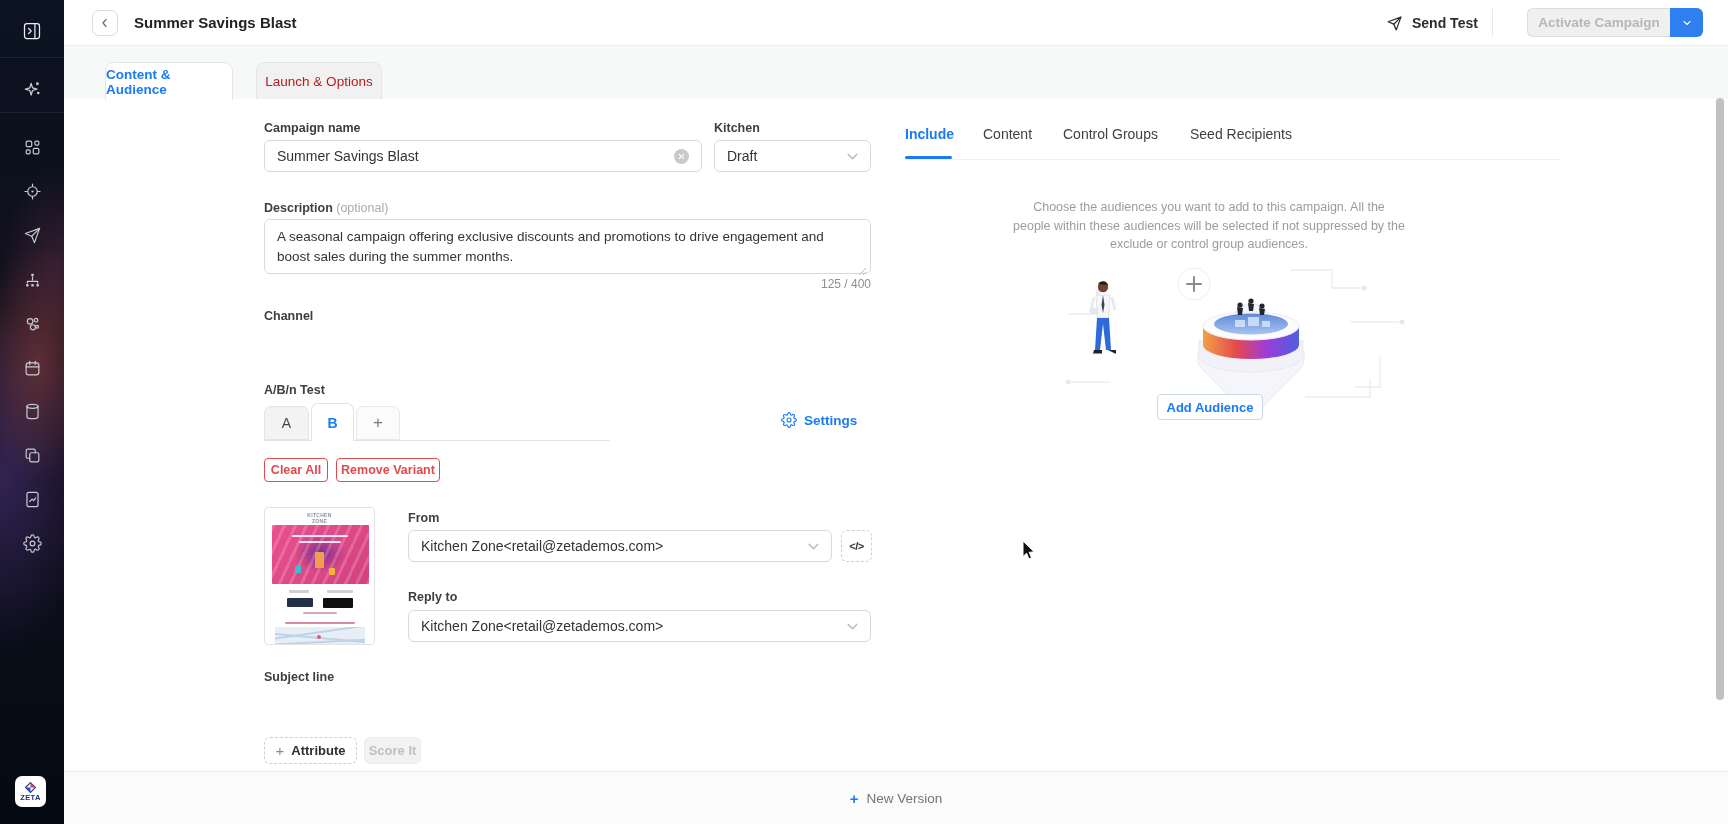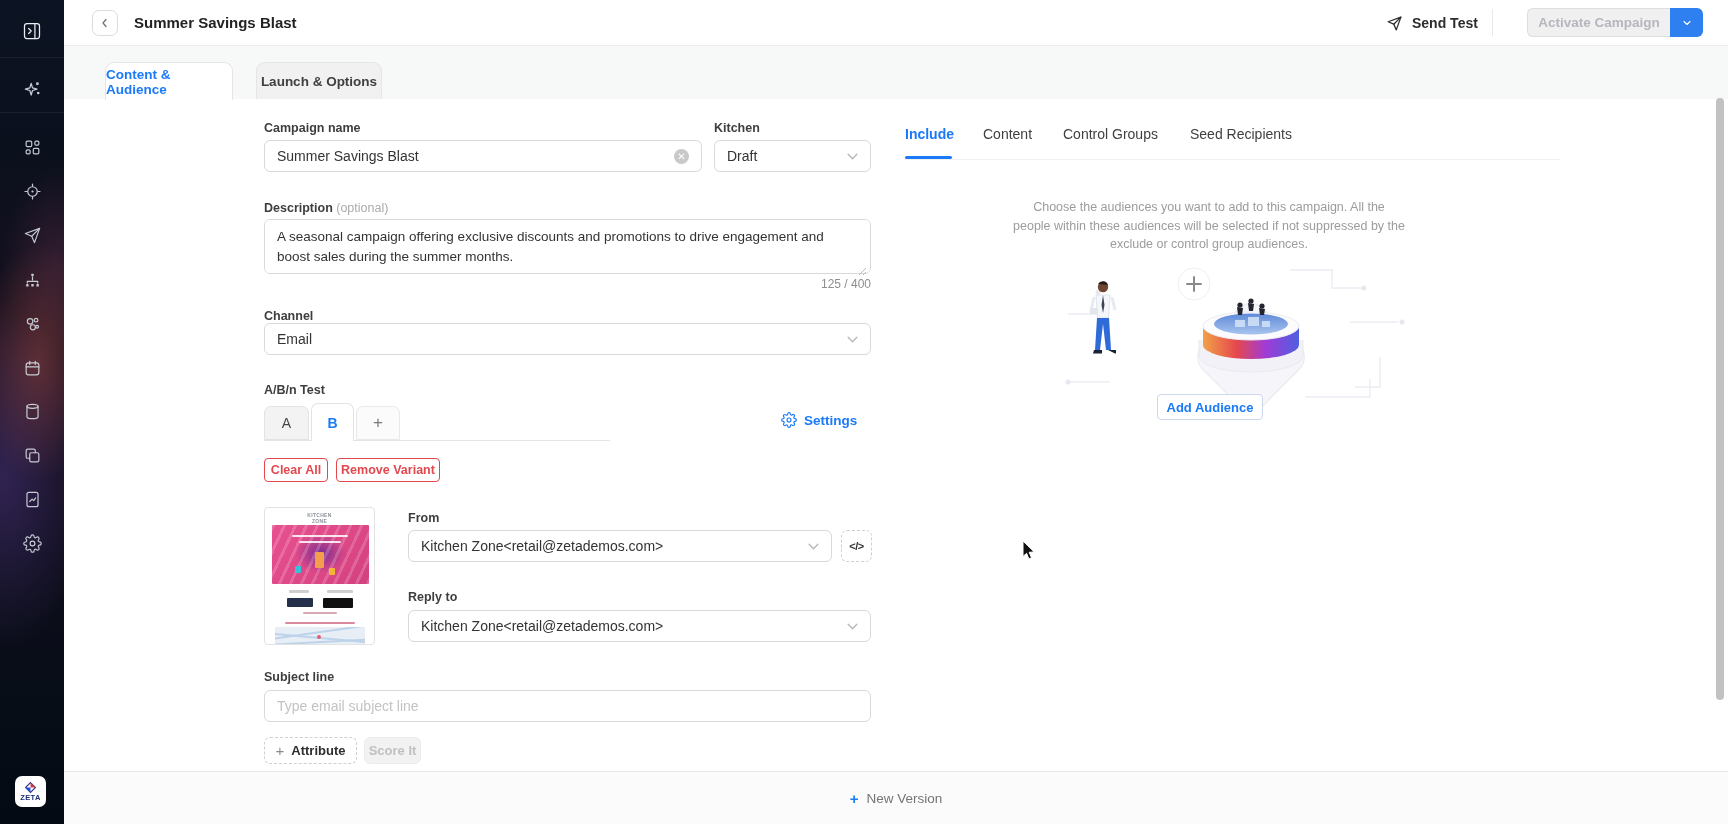--- a/index.html
+++ b/index.html
@@ -30,21 +30,21 @@
   #send-test svg { stroke:#2c2c2c; fill:none; stroke-width:1.8; stroke-linecap:round; stroke-linejoin:round; }
   #hdr-divider { left:1492px; top:9px; width:1px; height:27px; background:#e8e8e8; }
   #activate-btn { left:1527px; top:8px; width:143px; height:29px; background:#f0f0f0; border:1px solid #ddd; border-right:none; border-radius:6px 0 0 6px; color:#b5b7bd; font-size:13.5px; font-weight:600; display:flex; align-items:center; justify-content:center; cursor:default; }
   #activate-caret { left:1670px; top:8px; width:33px; height:29px; background:#2e7ff0; border-radius:0 6px 6px 0; display:flex; align-items:center; justify-content:center; cursor:pointer; }
   #activate-caret svg { stroke:#fff; fill:none; stroke-width:2.2; stroke-linecap:round; stroke-linejoin:round; }
 
   
   #strip { left:64px; top:46px; width:1664px; height:53px; background:#f7f8f8; }
   .page-tab { position:absolute; top:62px; height:38px; border:1px solid #e5e5e5; border-bottom:none; border-radius:9px 9px 0 0; display:flex; align-items:center; justify-content:center; font-size:13.5px; cursor:pointer; }
   #tab-content { left:105px; width:128px; background:#fff; color:#1a7af8; font-weight:700; z-index:2; }
-  #tab-launch { left:256px; width:126px; background:#f1f1f1; color:#404040; font-weight:700; }
+  #tab-launch { left:256px; width:126px; background:#f1f1f1; color:#b91c1c; font-weight:400; }
 
   
   #main { left:64px; top:99px; width:1664px; height:672px; background:#fff; }
 
   .flabel { position:absolute; font-size:12.5px; font-weight:700; color:#3e3e3e; }
   .flabel .opt { font-weight:400; color:#ababab; }
   .tfield { position:absolute; border:1px solid #d9d9d9; border-radius:6px; background:#fff; display:flex; align-items:center; padding:0 12px; font-size:14px; color:#333; }
   .tselect { cursor:pointer; }
   .tselect .val { flex:1; white-space:nowrap; overflow:hidden; }
   .chev { flex:none; margin-left:8px; }
@@ -270,28 +270,20 @@
   <textarea id="desc-area" class="abs" style="">A seasonal campaign offering exclusive discounts and promotions to drive engagement and boost sales during the summer months.</textarea>
   <div id="resize-grip" class="abs">
     <svg width="9" height="9" viewBox="0 0 9 9">
         <line x1="1" y1="8" x2="8" y2="1" stroke="#b9b9b9" stroke-width="1"></line>
         <line x1="5" y1="8" x2="8" y2="5" stroke="#b9b9b9" stroke-width="1"></line>
       </svg>
   </div>
   <div id="desc-counter" class="abs">125 / 400</div>
 
   <div class="flabel" style="left:264px; top:309px">Channel</div>
-  <div class="tfield tselect" style="left:264px; top:323px; width:607px; height:32px">
-    <span class="val">Email</span>
-    <span class="chev">
-        <svg width="11" height="7" viewBox="0 0 12 8" fill="none" stroke="#b8b8b8" stroke-width="1.6" stroke-linecap="round">
-          <polyline points="1 1.5 6 6.5 11 1.5"></polyline>
-        </svg>
-      </span>
-  </div>
 
   <div class="flabel" style="left:264px; top:383px">A/B/n Test</div>
   <div id="ab-underline" class="abs"></div>
   <div id="ab-a" class="ab-tab">A</div>
   <div id="ab-b" class="ab-tab">B</div>
   <div id="ab-plus" class="ab-tab">+</div>
   <div id="settings-link" class="abs">
     <svg width="16" height="16" viewBox="0 0 24 24">
         <circle cx="12" cy="12" r="3"></circle>
         <path d="M19.4 15a1.65 1.65 0 0 0 .33 1.82l.06.06a2 2 0 0 1 0 2.83 2 2 0 0 1-2.83 0l-.06-.06a1.65 1.65 0 0 0-1.82-.33 1.65 1.65 0 0 0-1 1.51V21a2 2 0 0 1-2 2 2 2 0 0 1-2-2v-.09A1.65 1.65 0 0 0 9 19.4a1.65 1.65 0 0 0-1.82.33l-.06.06a2 2 0 0 1-2.83 0 2 2 0 0 1 0-2.83l.06-.06a1.65 1.65 0 0 0 .33-1.82 1.65 1.65 0 0 0-1.51-1H3a2 2 0 0 1-2-2 2 2 0 0 1 2-2h.09A1.65 1.65 0 0 0 4.6 9a1.65 1.65 0 0 0-.33-1.82l-.06-.06a2 2 0 0 1 0-2.83 2 2 0 0 1 2.83 0l.06.06a1.65 1.65 0 0 0 1.82.33H9a1.65 1.65 0 0 0 1-1.51V3a2 2 0 0 1 2-2 2 2 0 0 1 2 2v.09a1.65 1.65 0 0 0 1 1.51 1.65 1.65 0 0 0 1.82-.33l.06-.06a2 2 0 0 1 2.83 0 2 2 0 0 1 0 2.83l-.06.06a1.65 1.65 0 0 0-.33 1.82V9a1.65 1.65 0 0 0 1.51 1H21a2 2 0 0 1 2 2 2 2 0 0 1-2 2h-.09a1.65 1.65 0 0 0-1.51 1z"></path>
@@ -338,23 +330,20 @@
   <div class="tfield tselect" style="left:408px; top:610px; width:463px; height:32px">
     <span class="val">Kitchen Zone&lt;retail@zetademos.com&gt;</span>
     <span class="chev">
         <svg width="11" height="7" viewBox="0 0 12 8" fill="none" stroke="#b8b8b8" stroke-width="1.6" stroke-linecap="round">
           <polyline points="1 1.5 6 6.5 11 1.5"></polyline>
         </svg>
       </span>
   </div>
 
   <div class="flabel" style="left:264px; top:670px">Subject line</div>
-  <div class="tfield" style="left:264px; top:690px; width:607px; height:32px">
-    <input class="raw" placeholder="Type email subject line" style="">
-  </div>
 
   <div id="attr-btn" class="abs">
     <span class="plus">+</span>
     <span>Attribute</span>
   </div>
   <div id="score-btn" class="abs">Score It</div>
 
   <div class="aud-tab active" style="left:905px">Include</div>
   <div class="aud-tab" style="left:983px">Content</div>
   <div class="aud-tab" style="left:1063px">Control Groups</div>

